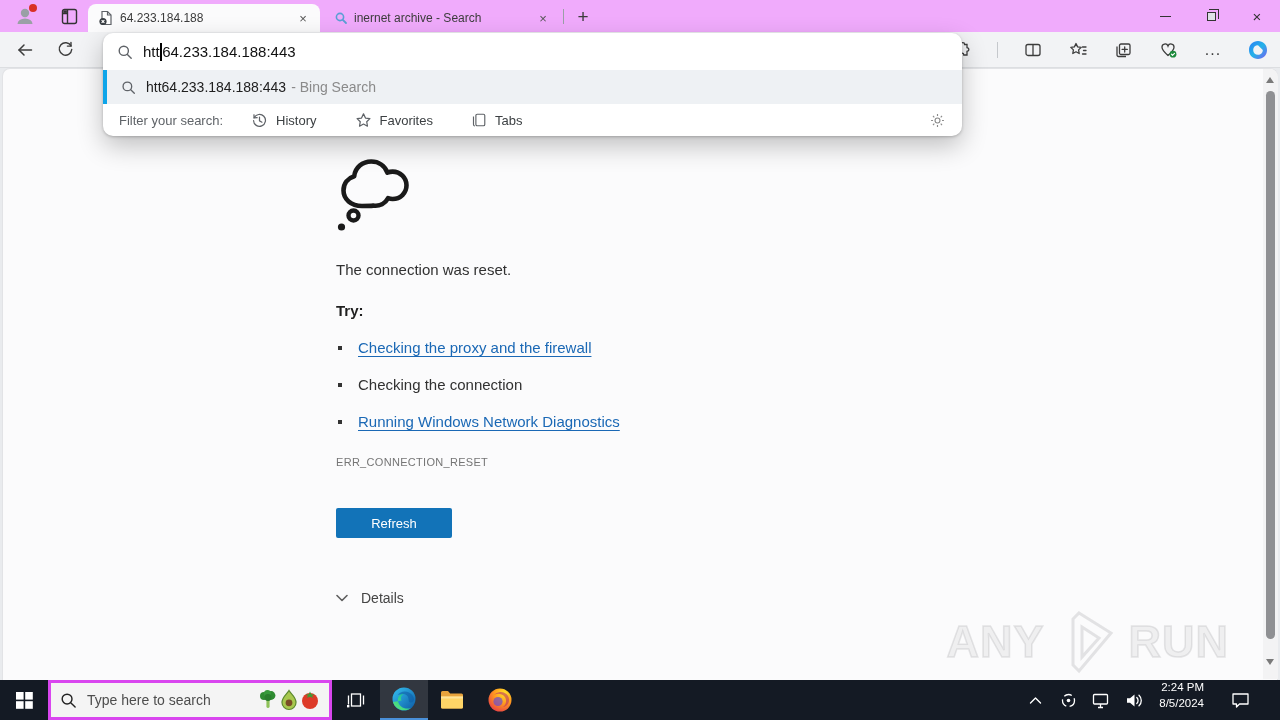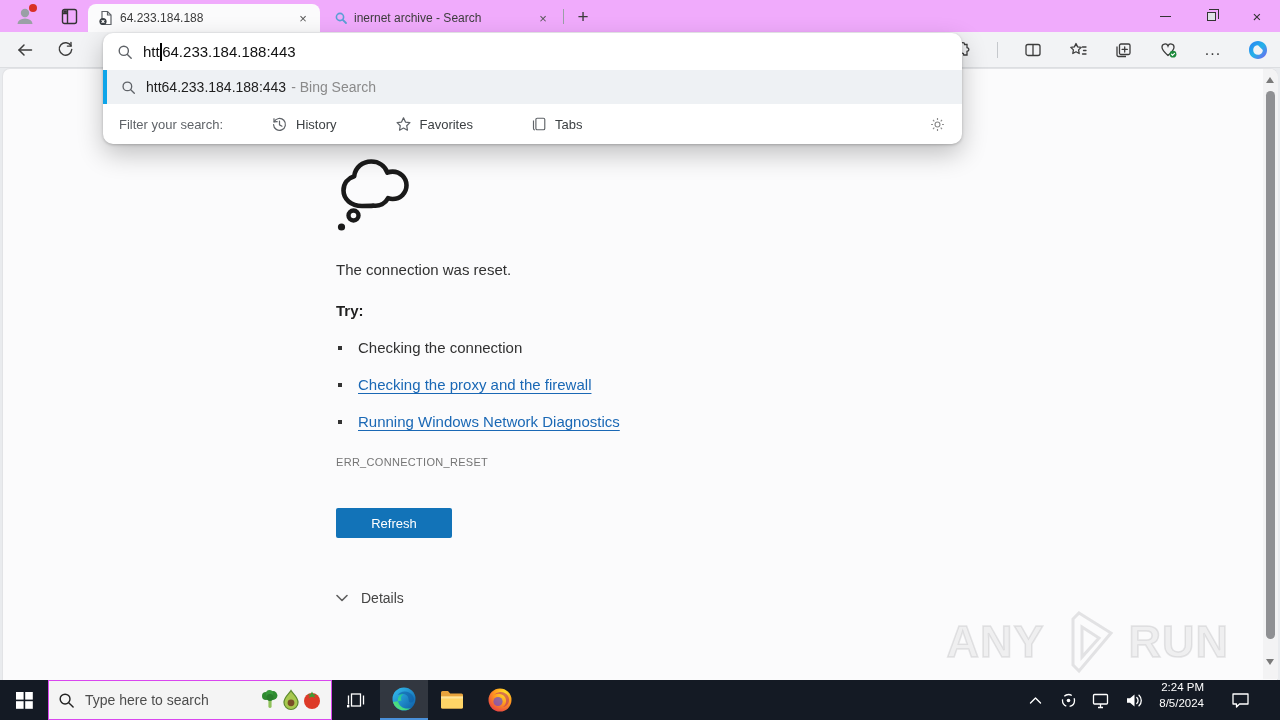--- a/index.html
+++ b/index.html
@@ -35,21 +35,21 @@
   .ellipsis-glyph { font-size:16px; letter-spacing:1px; color:#3c3c3c; }
 
   
   .omnibox { position:absolute; left:103px; top:33px; width:859px; background:#fff; border-radius:10px; box-shadow:0 1px 3px rgba(0,0,0,.22), 0 10px 26px rgba(0,0,0,.24); z-index:20; overflow:hidden; }
   .omni-input-row { height:37px; display:flex; align-items:center; padding:0 14px; }
   .omni-text { font-size:15px; color:#111; margin-left:10px; display:flex; align-items:center; }
   .caret { width:1.5px; height:18px; background:#000; margin:0 0.5px; }
   .omni-suggestion { height:34px; display:flex; align-items:center; padding:0 14px; background:#eef1f4; border-left:4px solid #0ea5e9; }
   .sugg-text { font-size:14px; color:#202020; margin-left:10px; }
   .sugg-annot { font-size:14px; color:#8a8a8a; margin-left:5px; }
-  .omni-filter { height:40px; display:flex; align-items:center; padding:4px 16px;gap:20px; }
+  .omni-filter { height:32px; display:flex; align-items:center; padding:4px 16px; }
   .filter-label { font-size:13px; color:#5f6368; margin-right:28px; }
   .filter-chip { display:flex; align-items:center; gap:8px; font-size:13px; color:#3c4043; margin-right:38px; }
   .filter-gear { margin-left:auto; }
 
   
   .content { position:absolute; left:0; top:68px; width:1280px; height:612px; background:#e9ebee; }
   .page-card { position:absolute; left:2px; top:0; width:1276px; height:612px; background:#fbfbfc; border:1px solid #e2e3e6; border-bottom:none; border-radius:8px 8px 0 0; }
   .err-wrap { position:absolute; left:333px; top:86px; width:700px; }
   .cloud-icon { margin-bottom:28px; }
   .err-title { font-size:27px; font-weight:700; color:#1f1f1f; letter-spacing:-.2px; margin-top:22px; }
@@ -70,21 +70,21 @@
   .sb-thumb { position:absolute; left:3px; top:22px; width:9px; height:548px; background:#8f9093; border-radius:5px; }
 
   
   .watermark { position:absolute; right:48px; top:540px; display:flex; align-items:center; gap:4px; pointer-events:none; }
   .wm-word { font-size:45px; font-weight:700; letter-spacing:1px; color:rgba(190,190,190,.18); -webkit-text-stroke:1.5px rgba(170,170,172,.28); }
 
   
   .taskbar { position:absolute; left:0; top:680px; width:1280px; height:40px; background:#141a24; display:flex; align-items:stretch; }
   .tb-btn { width:48px; display:flex; align-items:center; justify-content:center; }
   .tb-btn.active-app { background:rgba(255,255,255,.13); border-bottom:2px solid #4a90d9; }
-  .tb-search { width:284px; background:#f4f4f4; border:1px solid #d946ef; display:flex; align-items:center; padding:0 9px; }
+  .tb-search { width:284px; background:#f4f4f4; border:3px solid #d946ef; display:flex; align-items:center; padding:0 9px; }
   .tb-search-text { font-size:14px; color:#4d4d4d; margin-left:10px; flex:1; white-space:nowrap; }
   .search-emojis { display:flex; align-items:center; gap:2px; }
   .tray { margin-left:auto; display:flex; align-items:flex-start; gap:9px; padding-right:21px; color:#fff; }
   .tray-btn { width:24px; height:40px; display:flex; align-items:center; justify-content:center; }
   .tray-clock { text-align:right; font-size:11.5px; line-height:1.35; color:#fff; padding:0 8px 0 4px; white-space:nowrap; }
   .tray-ac { width:38px; height:40px; display:flex; align-items:center; justify-content:center; }
 </style>
 </head>
 <body>
 
@@ -302,27 +302,27 @@
       <div class="cloud-icon">
         <svg width="78" height="78" viewBox="0 0 78 78" fill="none">
           <path d="M26 51 C15 51 7.5 44 7.5 35.5 C7.5 28.5 11.8 23.2 18.2 21.2 C19.2 12.5 26.5 6.5 35.2 6.5 C42.8 6.5 48.9 10.9 51.4 17.6 C53 17 54.8 16.6 56.6 16.6 C64.4 16.6 70.5 22.7 70.5 30.3 C70.5 38 64.4 44 56.6 44 C55 44 53.5 43.7 52.1 43.2 C49.3 48.4 43.6 51.6 37.2 50.6 C34 51 30 51 26 51 Z" stroke="#1a1a1a" stroke-width="4.6" stroke-linejoin="round"></path>
           <circle cx="17.5" cy="60.5" r="5" stroke="#1a1a1a" stroke-width="4.4"></circle>
           <circle cx="5.5" cy="72" r="3.6" fill="#1a1a1a"></circle>
         </svg>
       </div>
       <div class="err-msg">The connection was reset.</div>
       <div class="err-try">Try:</div>
 
+      <div class="try-item link">
+        <span class="bullet"></span>
+        <span class="lbl">Checking the proxy and the firewall</span>
+      </div>
       <div class="try-item">
         <span class="bullet"></span>
         <span class="lbl">Checking the connection</span>
-      </div>
-      <div class="try-item link">
-        <span class="bullet"></span>
-        <span class="lbl">Checking the proxy and the firewall</span>
       </div>
       <div class="try-item link">
         <span class="bullet"></span>
         <span class="lbl">Running Windows Network Diagnostics</span>
       </div>
 
       <div class="err-code">ERR_CONNECTION_RESET</div>
 
       <button class="refresh-btn">Refresh</button>
 

